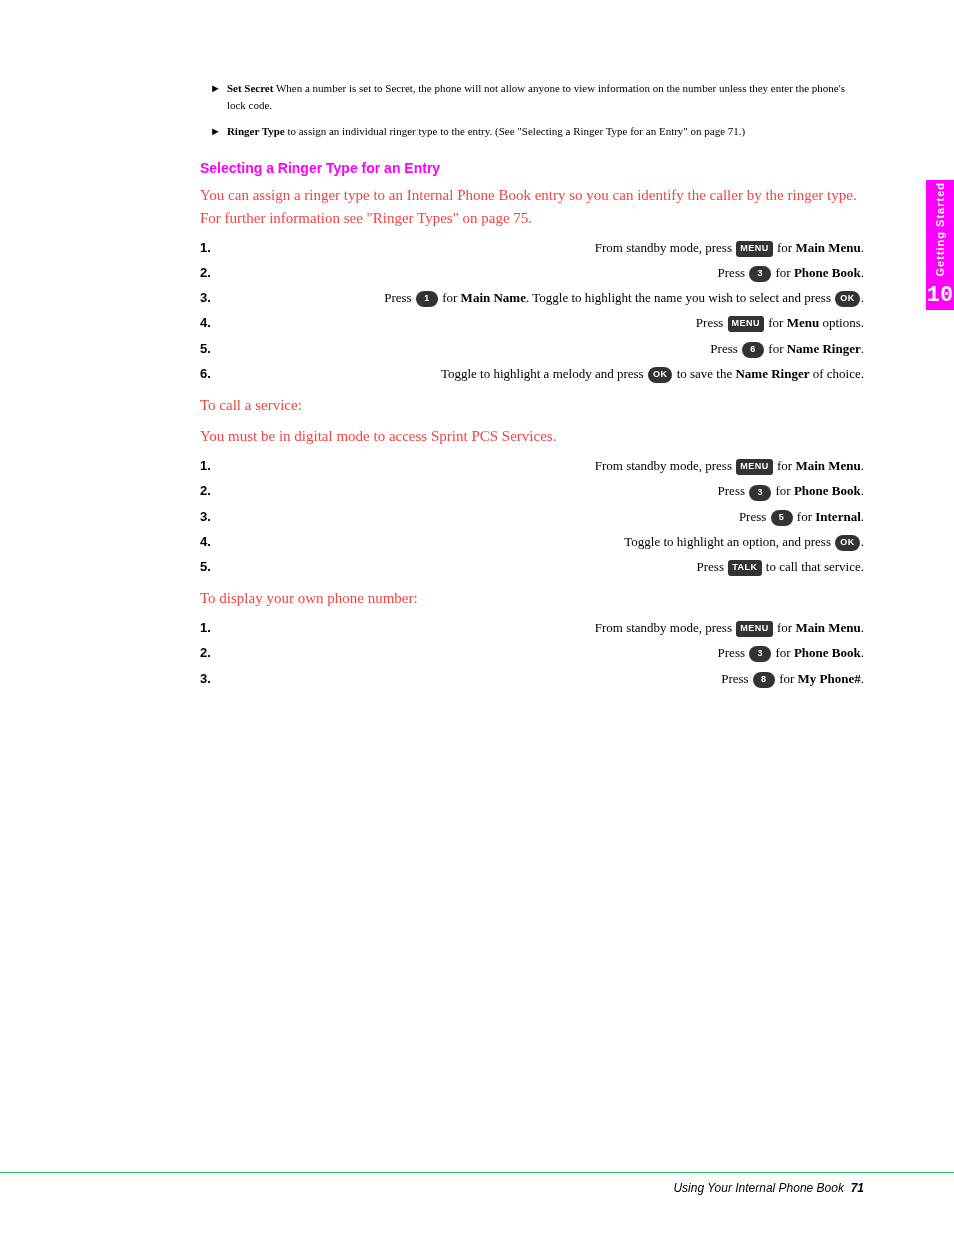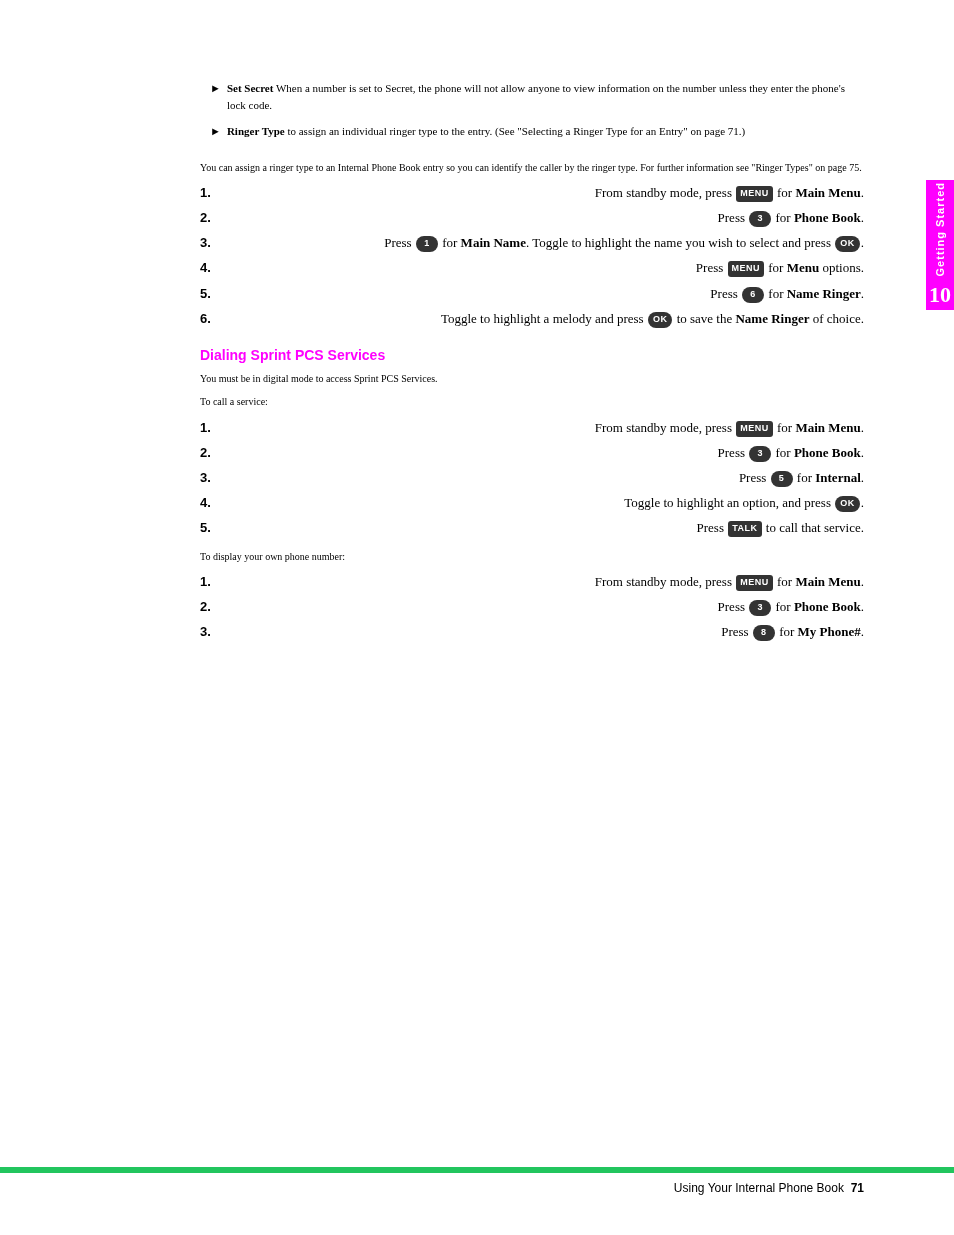--- a/index.html
+++ b/index.html
@@ -45,21 +45,21 @@
       transform: rotate(180deg);
       white-space: nowrap;
       font-family: Arial, sans-serif;
       letter-spacing: 1px;
     }
 
     .side-tab-number {
       color: #ffffff;
       font-size: 22px;
       font-weight: bold;
-      font-family: Liberation Serif, serif;
+      font-family: Liberation Mono, monospace;
       margin-top: 6px;
     }
 
     
     .content {
       margin: 0 90px 0 200px;
       padding-top: 20px;
     }
 
     
@@ -92,24 +92,24 @@
       color: #ff00ff;
       font-size: 14px;
       font-weight: bold;
       font-family: Arial, sans-serif;
       margin-bottom: 8px;
       margin-top: 18px;
     }
 
     
     .para {
-      font-size: 10px;
+      font-size: 15px;
       line-height: 1.55;
       margin-bottom: 8px;
-      color: #000000;
+      color: #ef4444;
     }
 
     
     .numbered-list {
       margin-left: 0;
       padding-left: 0;
       list-style: none;
       margin-bottom: 10px;
     }
 
@@ -178,22 +178,23 @@
 
     
     .page-footer {
       position: absolute;
       bottom: 40px;
       left: 0;
       right: 0;
       display: flex;
       justify-content: flex-end;
       padding-right: 90px;
-      border-top: 6px solid #22c55e;
+      border-top: 1px solid #22c55e;
       padding-top: 8px;
+      font-style: italic;
     }
 
     .footer-text {
       font-size: 12px;
       font-family: Arial, sans-serif;
       color: #000;
     }
 
     .footer-bold {
       font-weight: bold;
@@ -220,20 +221,21 @@
       </div>
       <div class="bullet-item">
         <span class="bullet-arrow">►</span>
         <span class="bullet-text">
           <b>Ringer Type</b> to assign an individual ringer type to the entry. (See "Selecting a Ringer Type for an Entry" on page 71.)
         </span>
       </div>
     </div>
 
     <div class="section">
+      <div class="section-heading">Selecting a Ringer Type for an Entry</div>
       <p class="para">You can assign a ringer type to an Internal Phone Book entry so you can identify the caller by the ringer type. For further information see "Ringer Types" on page 75.</p>
       <ol class="numbered-list">
 
         <li class="numbered-item">
           <span class="num">1.</span>
           <span class="item-text">From standby mode, press <span class="key-btn">MENU</span> for <b>Main Menu</b>.</span>
         </li>
         <li class="numbered-item">
           <span class="num">2.</span>
           <span class="item-text">Press <span class="key-btn-round">3</span> for <b>Phone Book</b>.</span>
@@ -252,23 +254,22 @@
         </li>
         <li class="numbered-item">
           <span class="num">6.</span>
           <span class="item-text">Toggle to highlight a melody and press <span class="key-btn-round">OK</span> to save the <b>Name Ringer</b> of choice.</span>
         </li>
 
       </ol>
     </div>
 
     <div class="section">
-      <div class="section-heading">Dialing Sprint PCS Services</div>
+      <p class="para">To call a service:</p>
       <p class="para">You must be in digital mode to access Sprint PCS Services.</p>
-      <p class="para">To call a service:</p>
       <ol class="numbered-list">
 
         <li class="numbered-item">
           <span class="num">1.</span>
           <span class="item-text">From standby mode, press <span class="key-btn">MENU</span> for <b>Main Menu</b>.</span>
         </li>
         <li class="numbered-item">
           <span class="num">2.</span>
           <span class="item-text">Press <span class="key-btn-round">3</span> for <b>Phone Book</b>.</span>
         </li>

